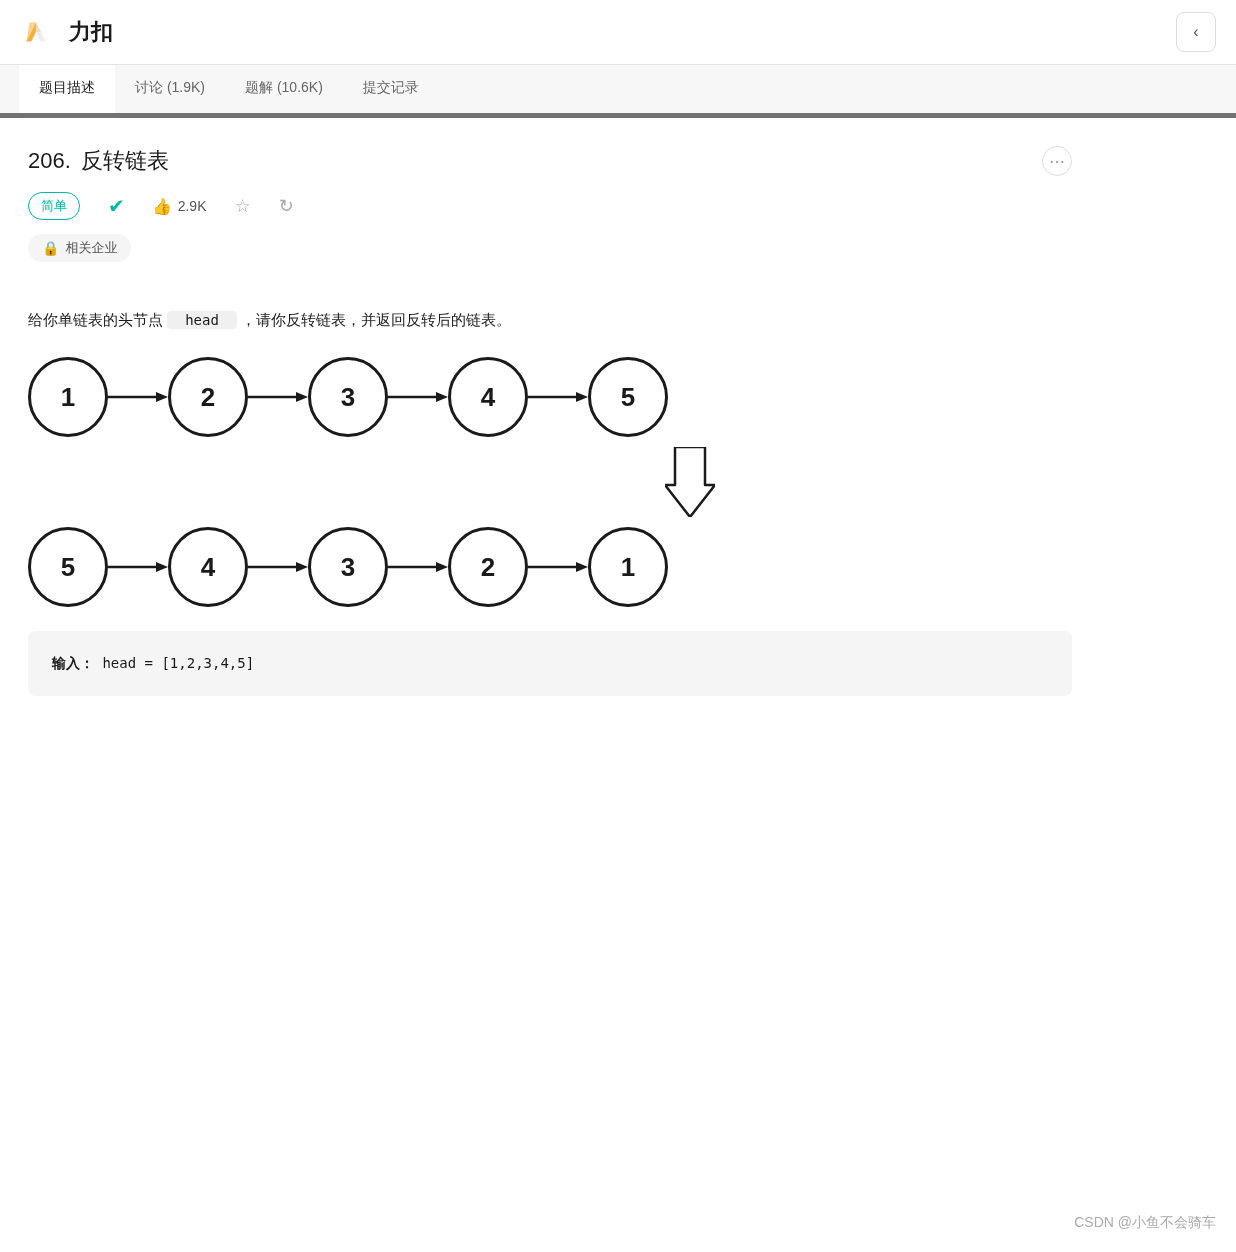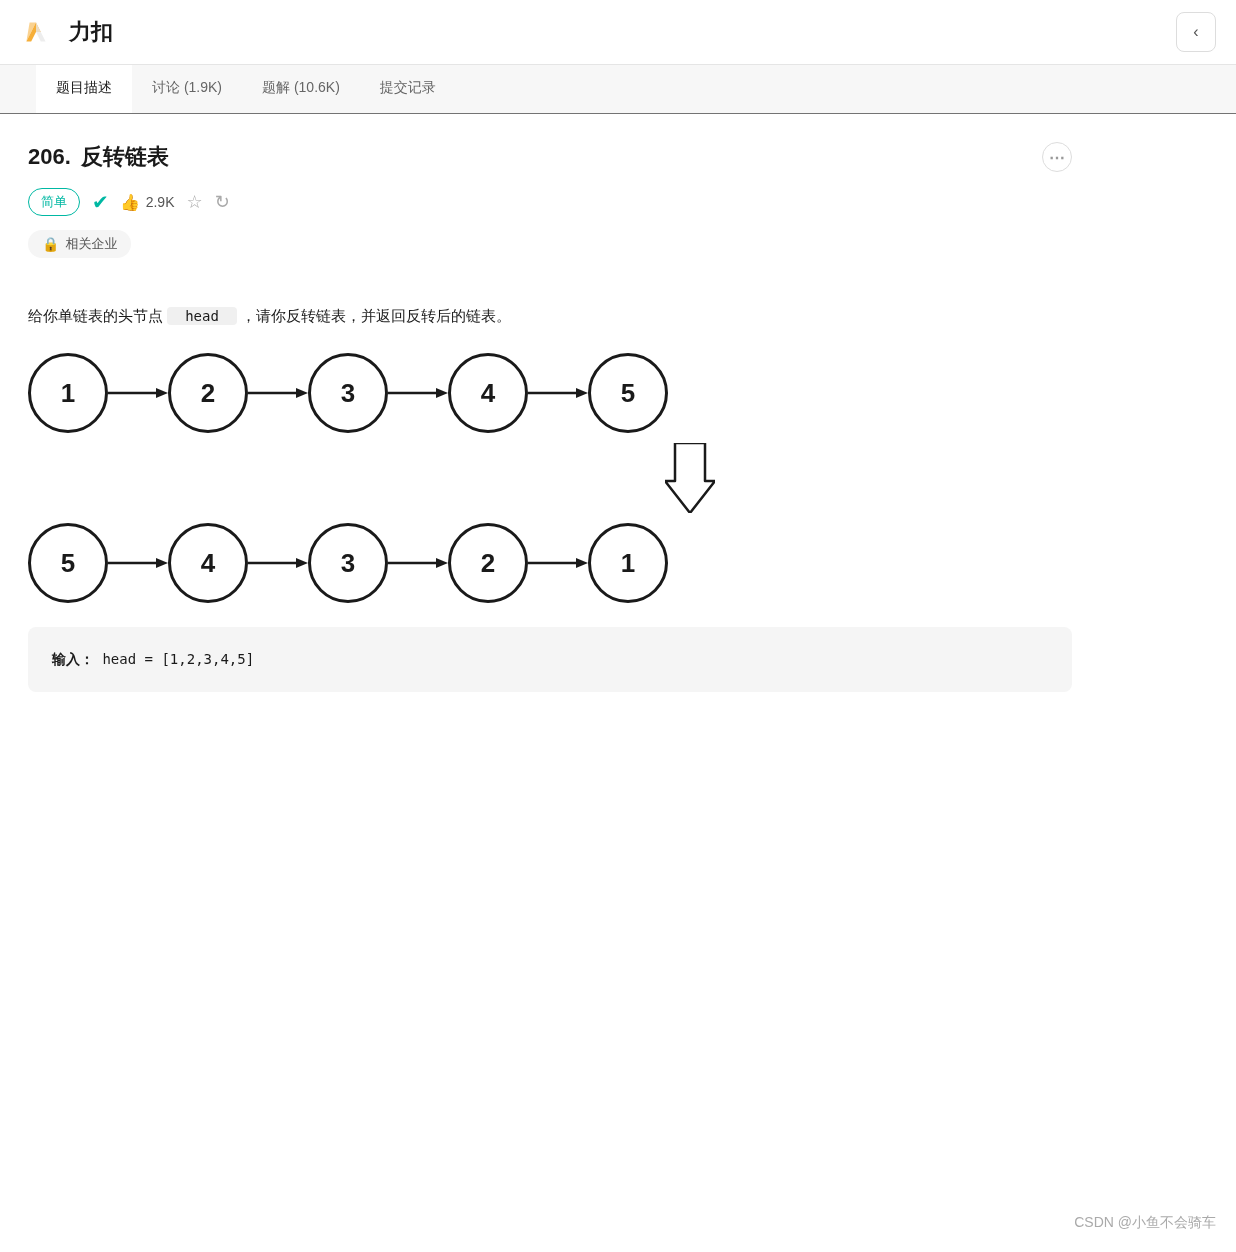--- a/index.html
+++ b/index.html
@@ -41,23 +41,23 @@
       align-items: center;
       justify-content: center;
       cursor: pointer;
       font-size: 16px;
       color: #555;
     }
 
     
     .tabs {
       display: flex;
-      border-bottom: 1px solid #737373;
+      border-bottom: 5px solid #737373;
       background: #f7f7f7;
-      padding: 0 36px;
+      padding: 0 19px;
     }
     .tab {
       padding: 14px 20px;
       font-size: 14px;
       color: #666;
       cursor: pointer;
       border-bottom: 2px solid transparent;
       white-space: nowrap;
     }
     .tab.active {
@@ -68,21 +68,21 @@
     }
 
     
     .content {
       padding: 28px 28px 40px 28px;
       max-width: 1100px;
     }
 
     .problem-title {
       font-size: 22px;
-      font-weight: bold;
+      font-weight: normal;
       margin-bottom: 16px;
       display: flex;
       align-items: center;
       justify-content: space-between;
       gap: 48px;
     }
     .more-btn {
       width: 30px;
       height: 30px;
       border-radius: 50%;
@@ -91,21 +91,21 @@
       align-items: center;
       justify-content: center;
       cursor: pointer;
       color: #999;
       font-size: 16px;
     }
 
     .meta-row {
       display: flex;
       align-items: center;
-      gap: 12px;
+      gap: 28px;
       margin-bottom: 14px;
       flex-wrap: wrap;
     }
     .difficulty-badge {
       padding: 4px 12px;
       border-radius: 20px;
       font-size: 13px;
       border: 1.5px solid #00b8a3;
       color: #00b8a3;
       background: transparent;

